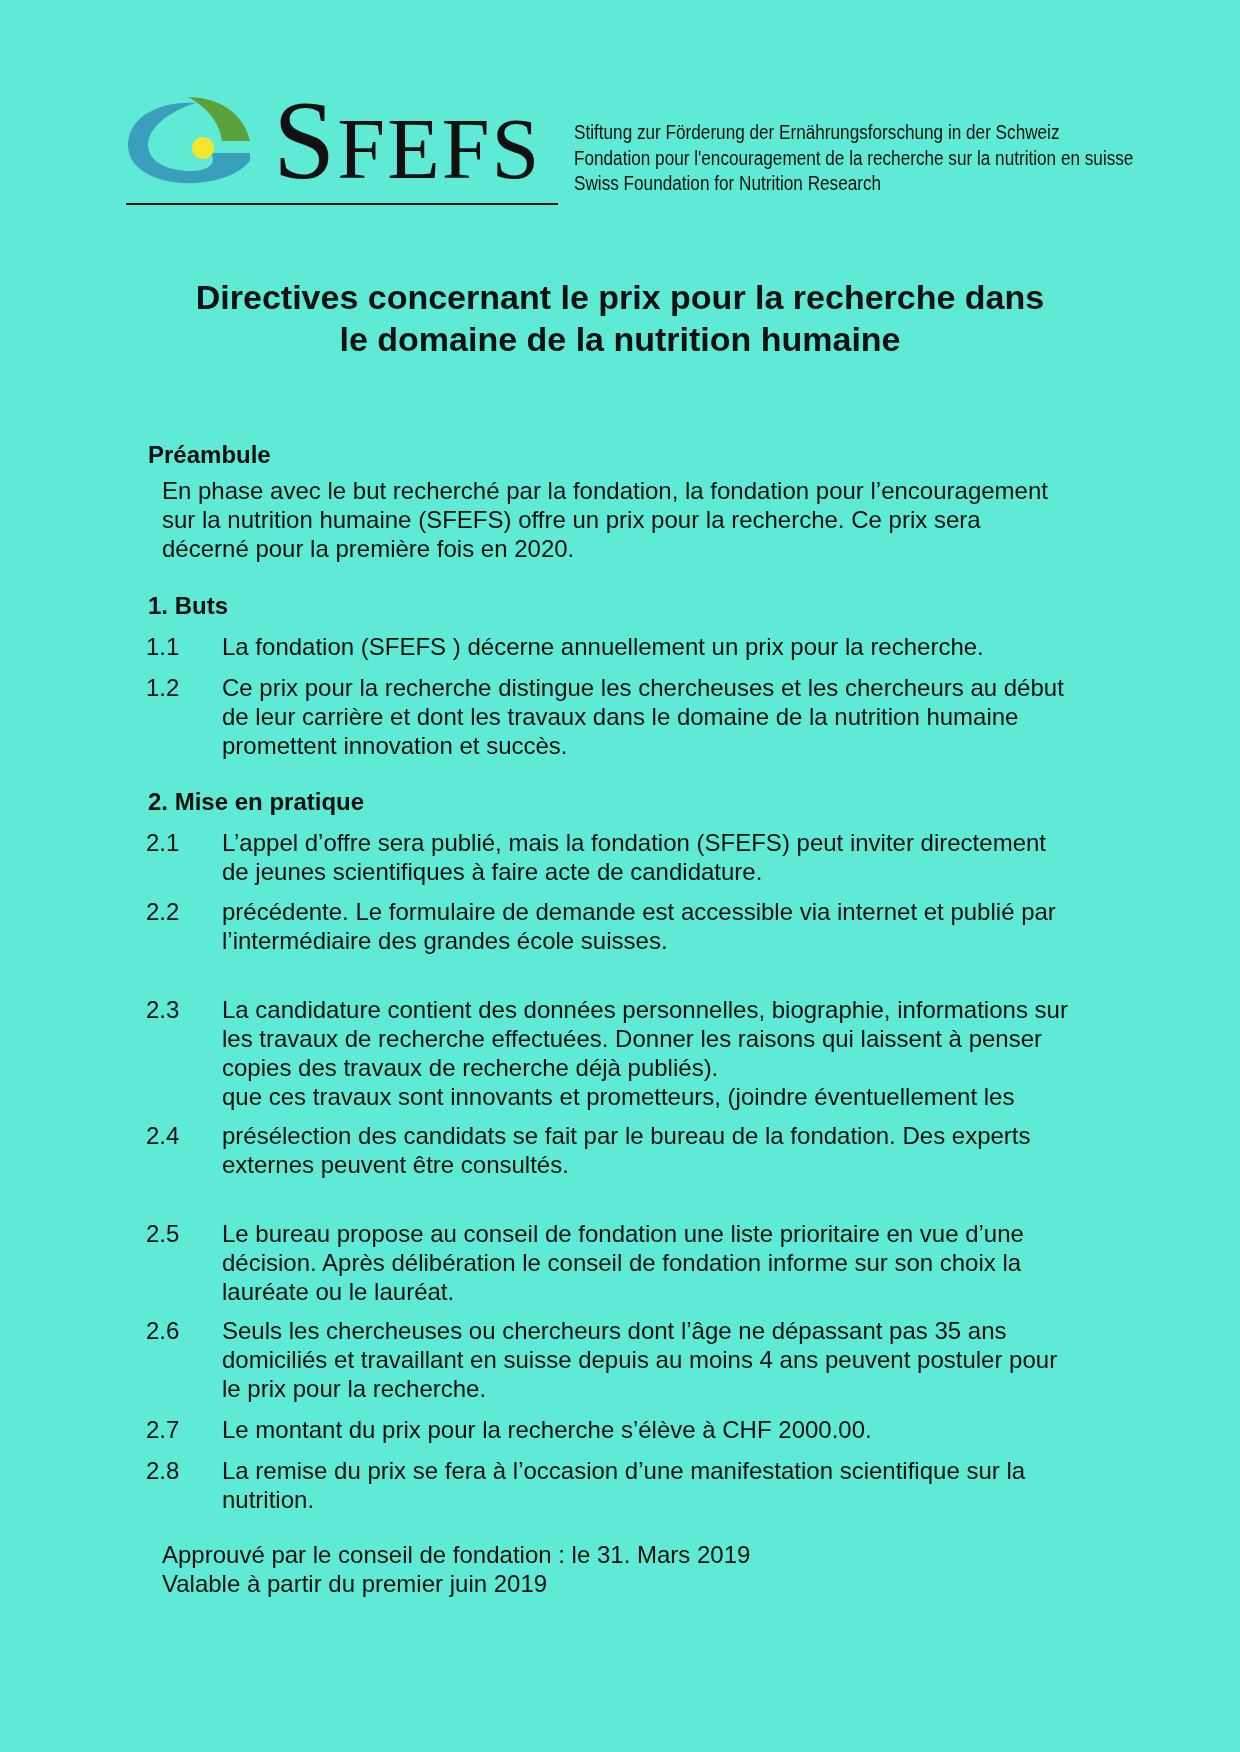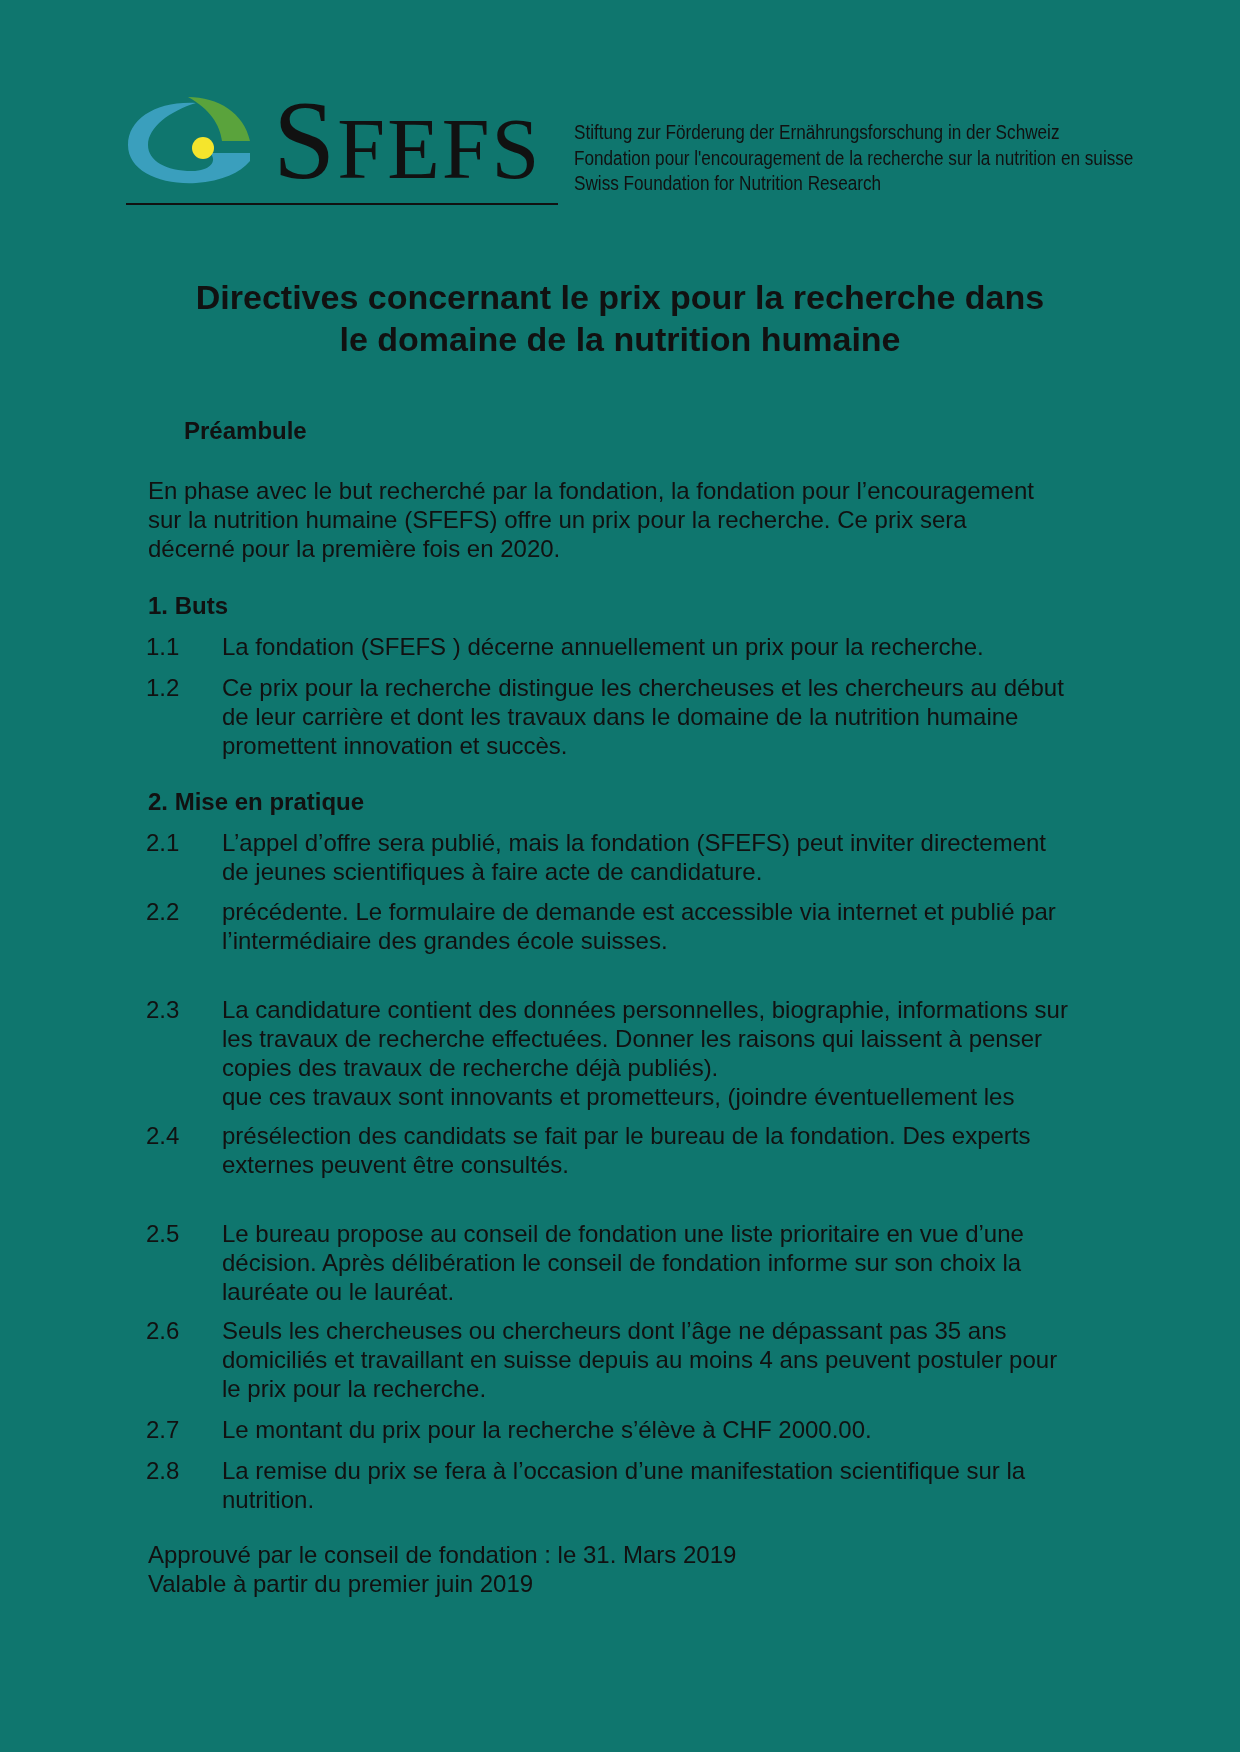--- a/index.html
+++ b/index.html
@@ -1,37 +1,37 @@
 <!DOCTYPE html>
 <html><head>
 <meta charset="utf-8">
 <style>
   html, body { margin: 0; padding: 0; background: #ffffff; }
   body { width: 1240px; height: 1752px; position: relative; overflow: hidden; color: #111; }
-  .page { position: absolute; left: 0; top: 0; width: 1240px; height: 1752px; background: #0f766e; }
+  .page { position: absolute; left: 0; top: 0; width: 1240px; height: 1752px; background: #5eead4; }
 
   
   .logo { position: absolute; left: 126px; top: 95px; width: 125px; height: 92px; }
   .wordmark { position: absolute; left: 273px; top: 84px; font-family: "Liberation Serif", "DejaVu Serif", serif; font-size: 112px; line-height: 112px; letter-spacing: 2px; color: #111; }
   .wordmark .small { font-size: 86px; }
   .header-rule { position: absolute; left: 126px; top: 203px; width: 432px; height: 2px; background: #111; }
   .tagline { position: absolute; left: 574px; top: 120px; font-family: "Liberation Sans", "DejaVu Sans", sans-serif; font-size: 19.5px; line-height: 25.5px; color: #111; transform: scaleX(0.88); transform-origin: left top; white-space: nowrap; }
   .tagline div { white-space: nowrap; }
 
   
   .doc-title { position: absolute; left: 0; width: 1240px; top: 276px; text-align: center; font-family: "Liberation Sans", "DejaVu Sans", sans-serif; font-weight: bold; font-size: 34px; line-height: 42px; color: #111; }
 
   
   .txt { position: absolute; font-family: "Liberation Sans", "DejaVu Sans", sans-serif; font-size: 24px; line-height: 29px; color: #111; }
   .section-head { position: absolute; left: 148px; font-family: "Liberation Sans", "DejaVu Sans", sans-serif; font-weight: bold; font-size: 24px; line-height: 29px; }
   .item { position: absolute; left: 146px; width: 960px; font-family: "Liberation Sans", "DejaVu Sans", sans-serif; font-size: 24px; line-height: 29px; }
   .item .num { position: absolute; left: 0; top: 0; width: 56px; }
   .item .body { margin-left: 76px; width: 900px; }
   .item .body span { display: block; white-space: nowrap; }
-  .para span { display: block; white-space: nowrap; }
+  .para span { display: block; white-space: nowrap; margin-left: 14px; }
 </style>
 </head>
 <body>
 
 <div class="page">
 
   <svg class="logo" viewBox="0 0 125 92">
 
     <path d="M70 8 C 30 6, 2 24, 2 50 C 2 76, 34 90, 70 88 C 96 86, 114 78, 124 66 L 124 58 L 84 58 C 92 66, 84 76, 66 76 C 40 76, 22 66, 22 50 C 22 32, 44 16, 70 8 Z" fill="#3a9fbd"></path>
 
@@ -47,21 +47,21 @@
     <div>Stiftung zur Förderung der Ernährungsforschung in der Schweiz</div>
     <div>Fondation pour l'encouragement de la recherche sur la nutrition en suisse</div>
     <div>Swiss Foundation for Nutrition Research</div>
   </div>
 
   <div class="doc-title">
     <div>Directives concernant le prix pour la recherche dans</div>
     <div>le domaine de la nutrition humaine</div>
   </div>
 
-  <div class="section-head" style="top:416px;margin-left:36px;">Préambule</div>
+  <div class="section-head" style="top:440px;">Préambule</div>
   <div class="txt para" style="left:148px; top:476px;">
     <span>En phase avec le but recherché par la fondation, la fondation pour l’encouragement</span>
     <span>sur la nutrition humaine (SFEFS) offre un prix pour la recherche. Ce prix sera</span>
     <span>décerné pour la première fois en 2020.</span>
   </div>
 
   <div class="section-head" style="top:591px;">1. Buts</div>
 
   <div class="item" style="top:632px;">
     <div class="num">1.1</div>

